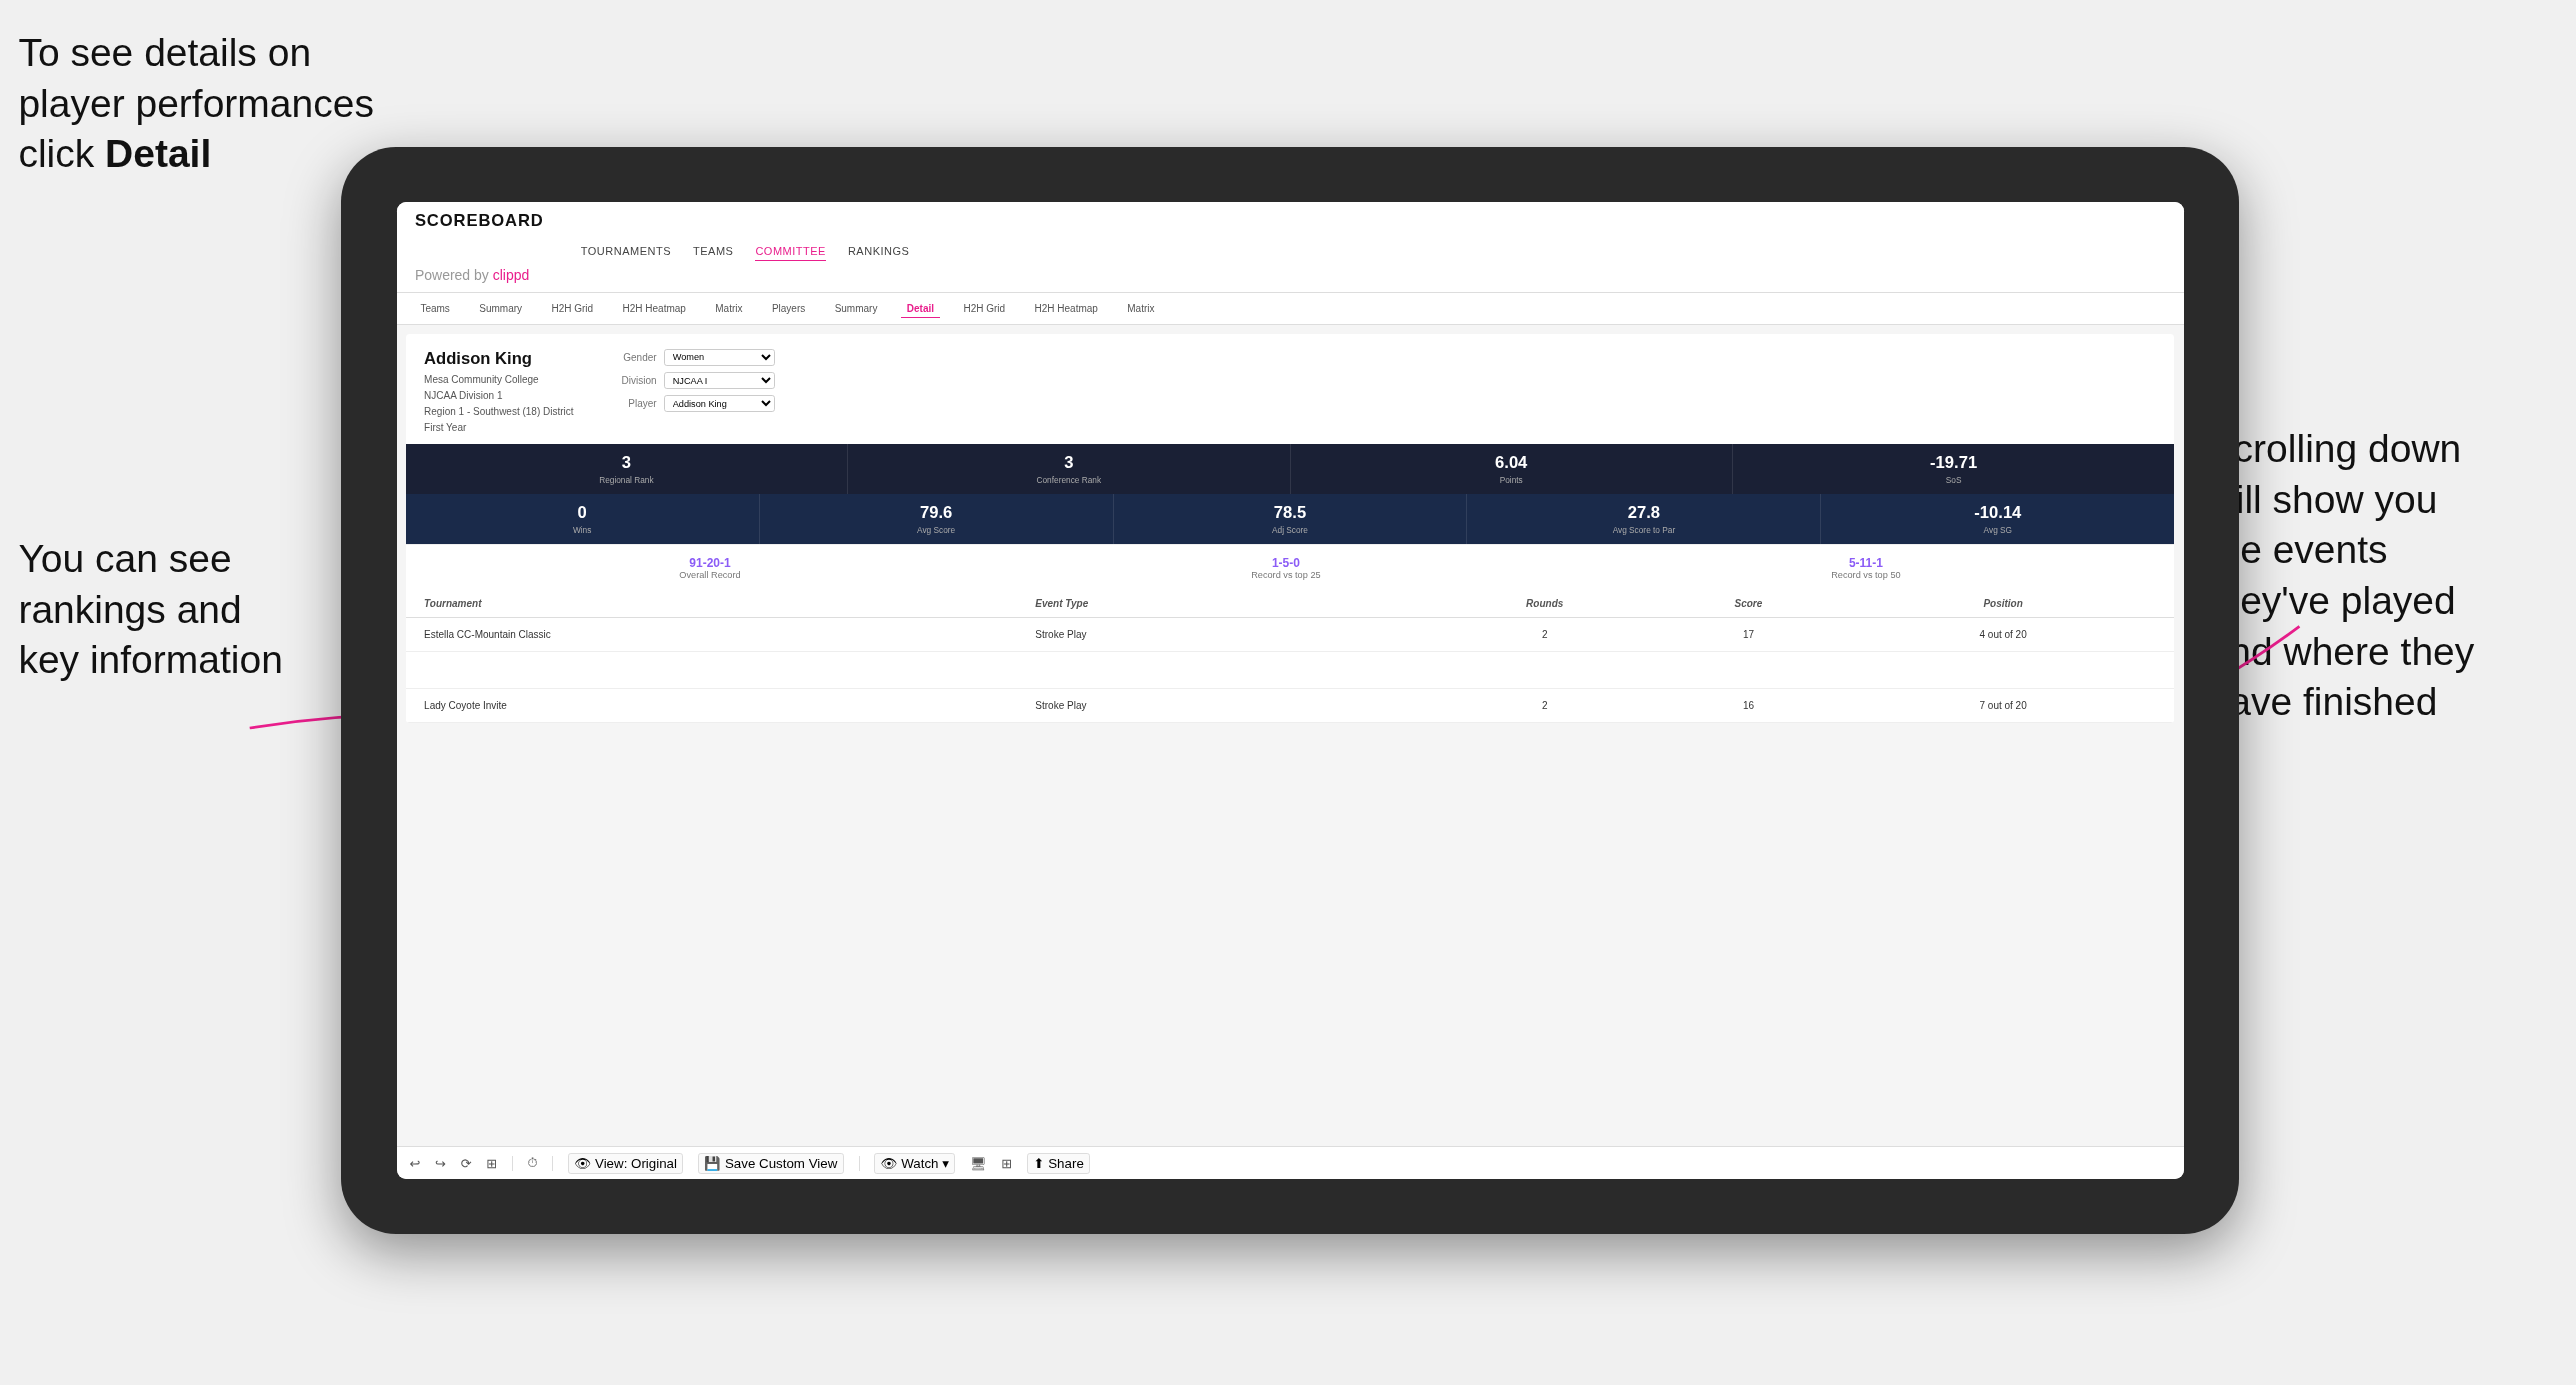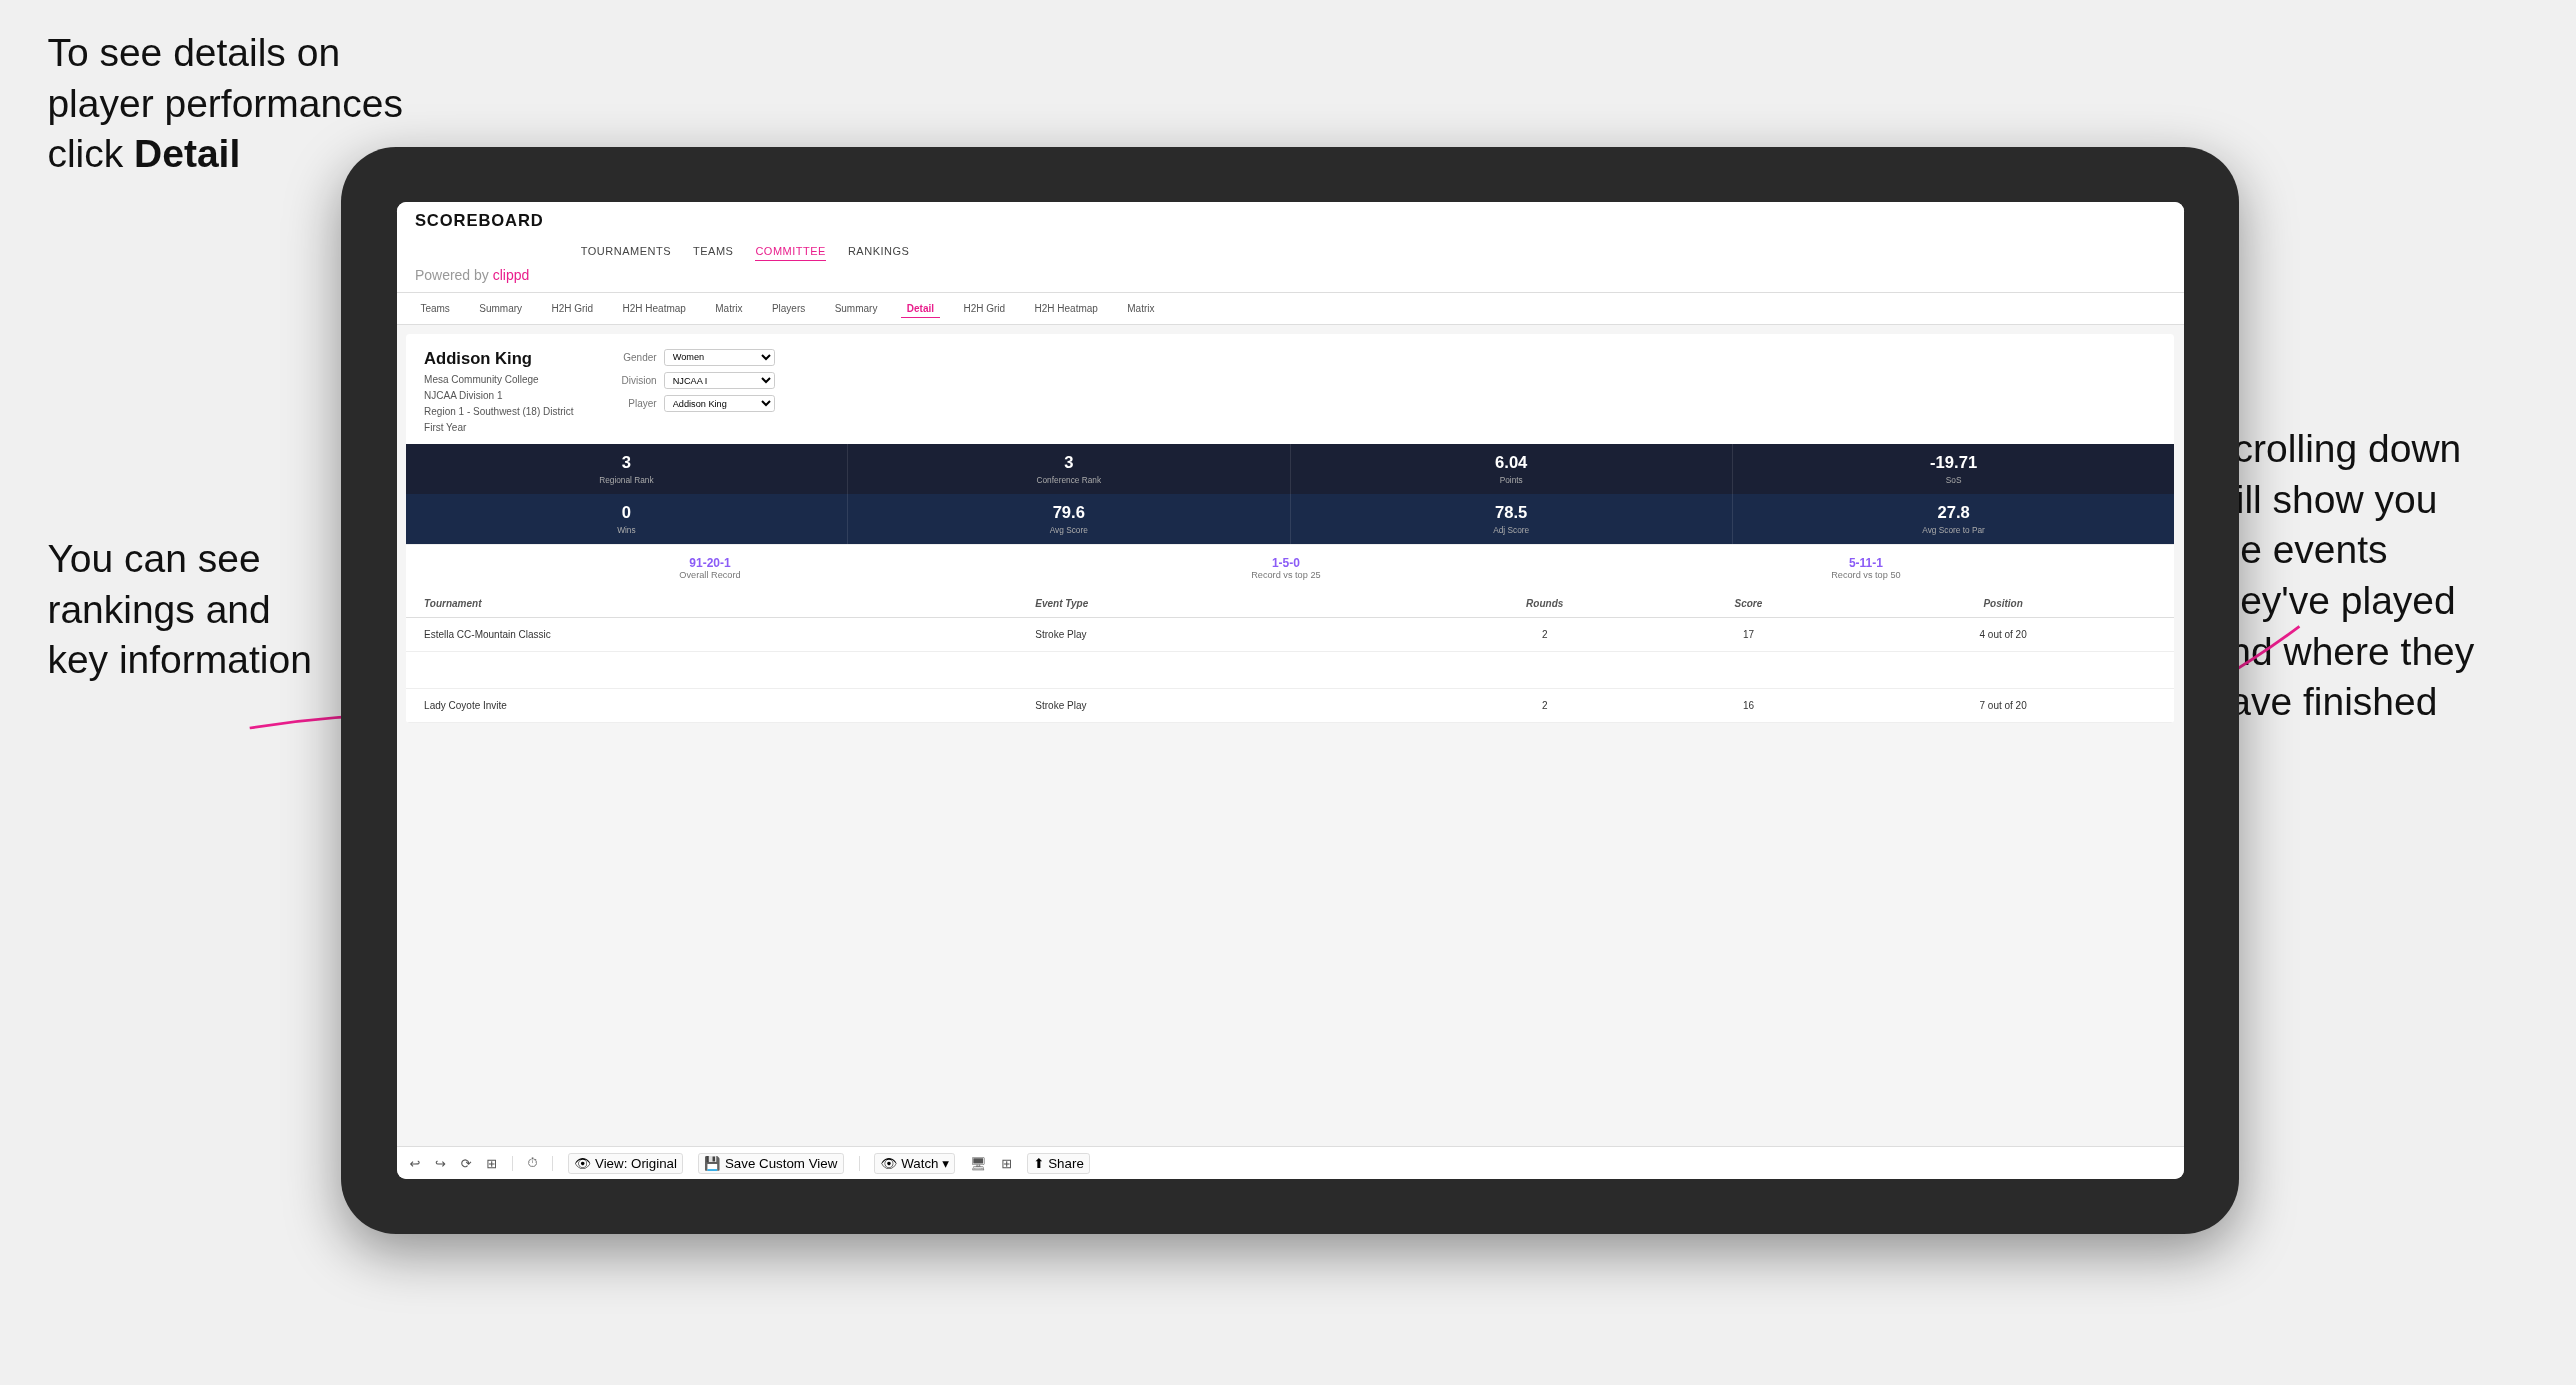--- a/index.html
+++ b/index.html
@@ -11,21 +11,20 @@
       position: relative;
       overflow: hidden;
     }
 
     
     .annotation {
       position: absolute;
       font-size: 39px;
       line-height: 1.3;
       color: #111;
-      margin-left: 29px;
     }
     .annotation strong { font-weight: 900; }
 
     .annotation-tl {
       top: 28px;
       left: 18.4px;
       width: 369px;
     }
     .annotation-bl {
       top: 534px;
@@ -459,20 +458,24 @@
             <span class="stat-label">Avg Score</span>
           </div>
           <div class="stat-cell">
             <span class="stat-value">78.5</span>
             <span class="stat-label">Adj Score</span>
           </div>
           <div class="stat-cell">
             <span class="stat-value">27.8</span>
             <span class="stat-label">Avg Score to Par</span>
           </div>
+          <div class="stat-cell">
+            <span class="stat-value">-10.14</span>
+            <span class="stat-label">Avg SG</span>
+          </div>
         </div>
 
         <div class="record-row">
           <div class="record-item">
             <span class="record-value">91-20-1</span>
             <span class="record-label">Overall Record</span>
           </div>
           <div class="record-item">
             <span class="record-value">1-5-0</span>
             <span class="record-label">Record vs top 25</span>

